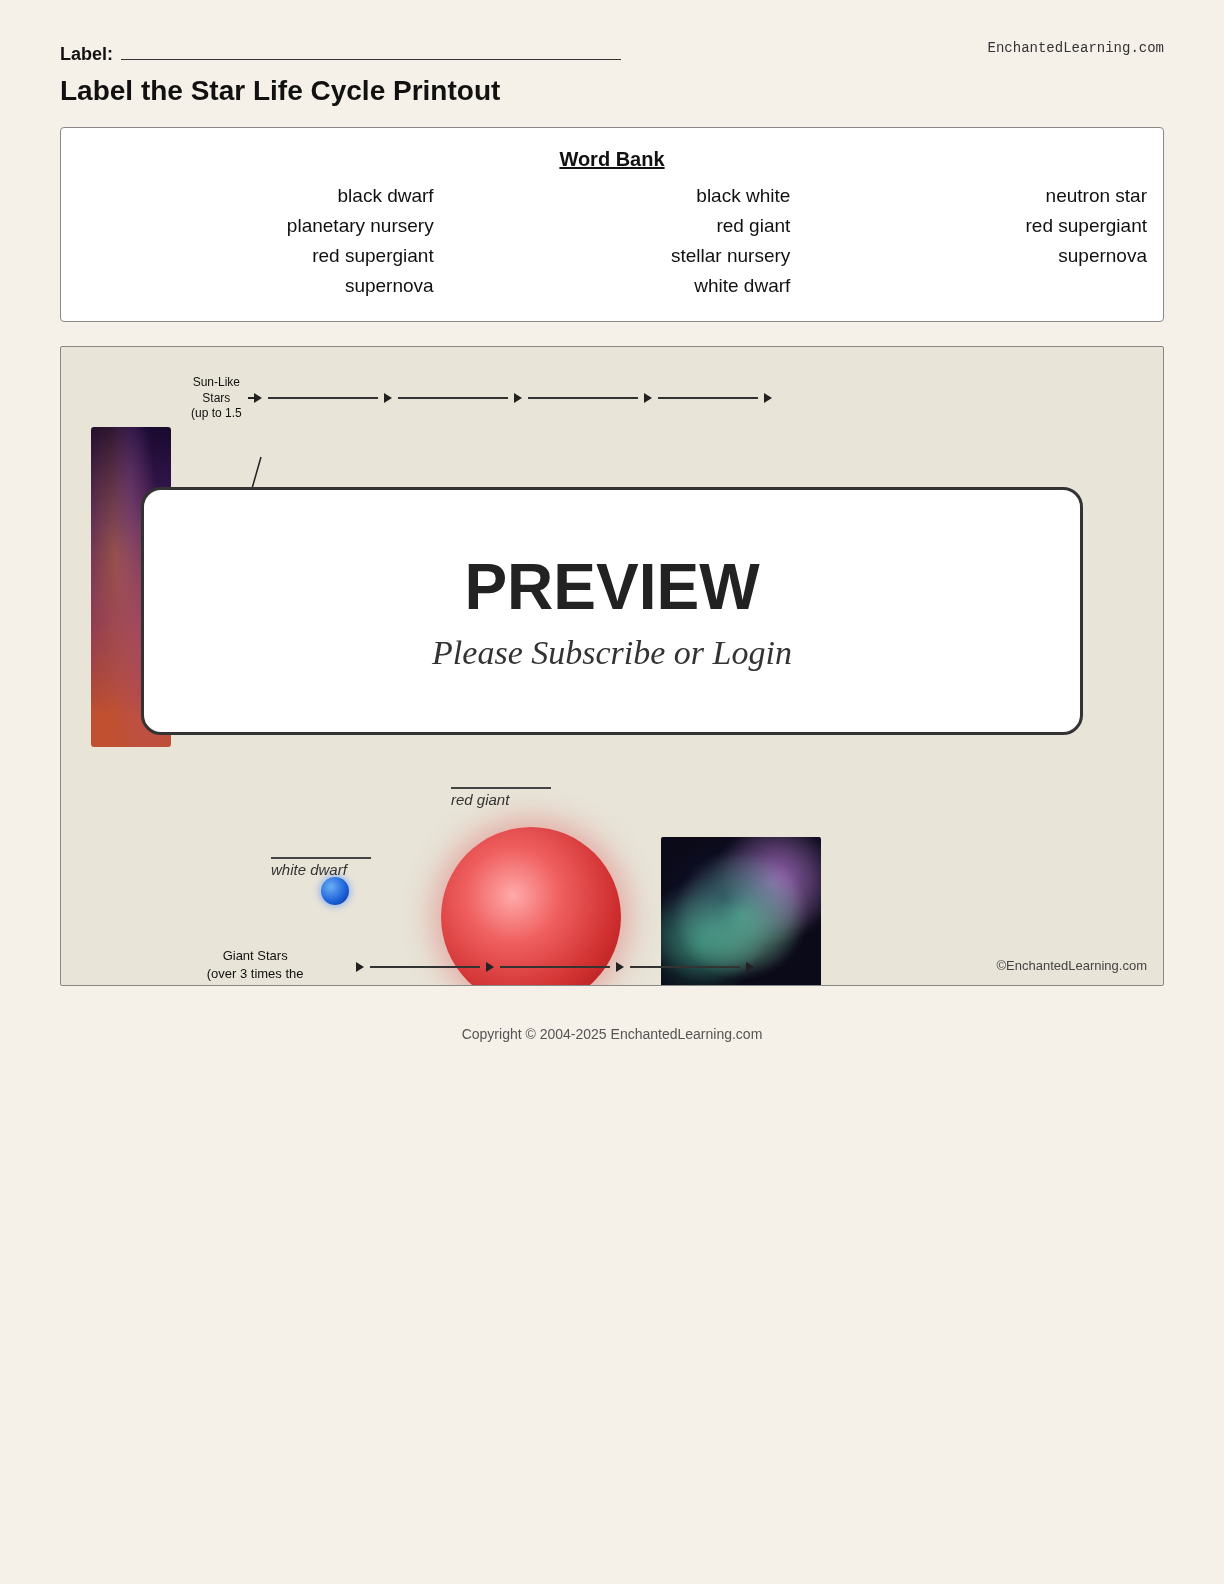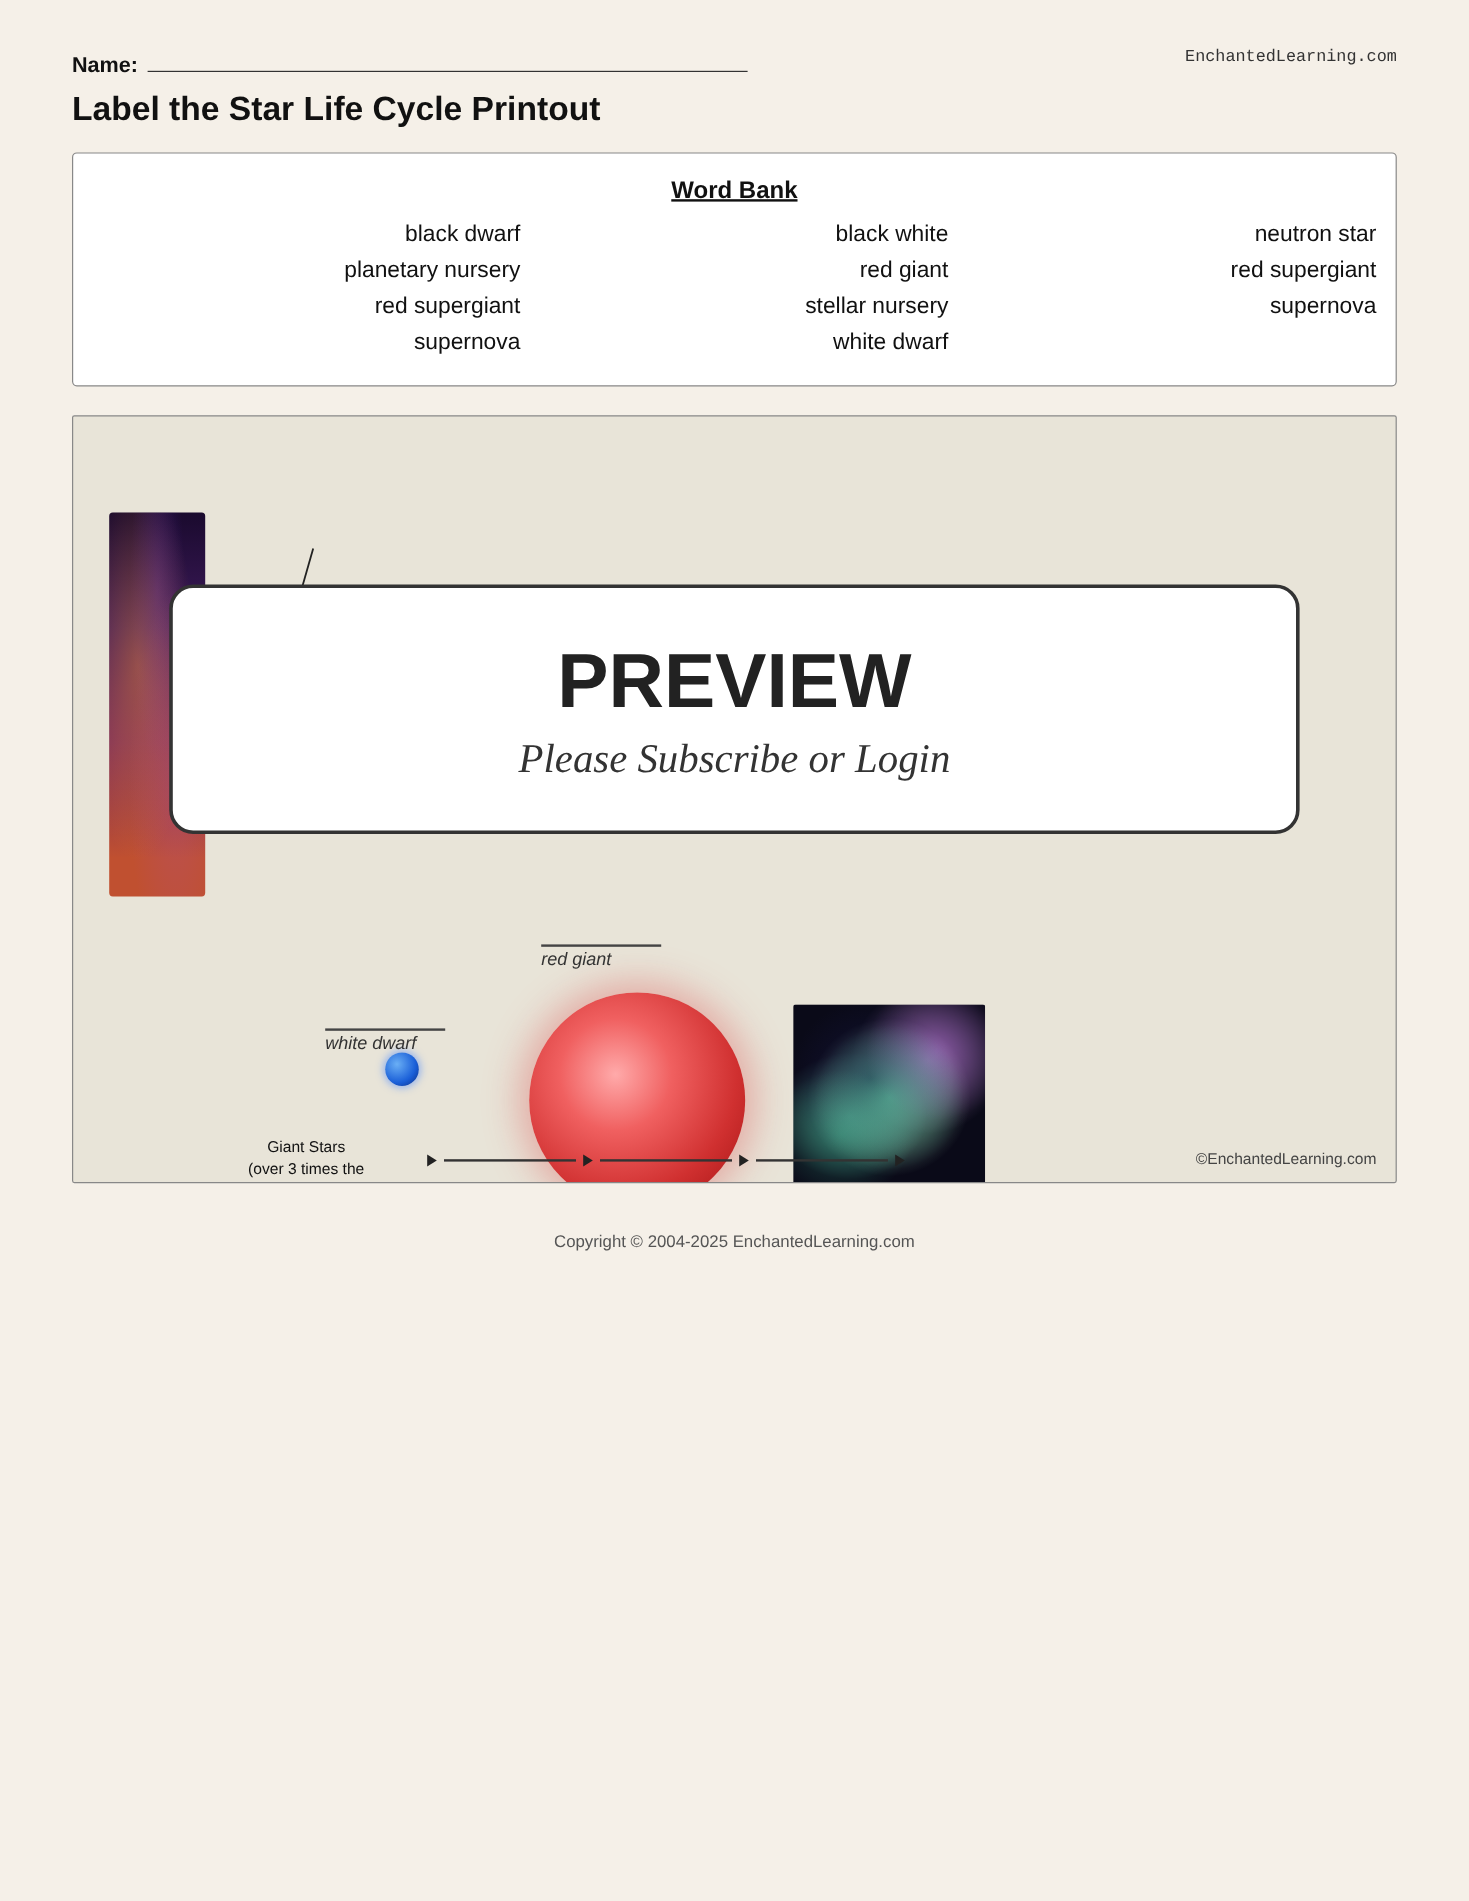--- a/index.html
+++ b/index.html
@@ -103,21 +103,21 @@
 
     
     .preview-overlay {
       position: absolute;
       top: 140px;
       left: 80px;
       right: 80px;
       background: white;
       border: 3px solid #333;
       border-radius: 20px;
-      padding: 40px;
+      padding: 60px;
       text-align: center;
       z-index: 10;
     }
     .preview-title {
       font-size: 64px;
       font-weight: bold;
       font-family: Arial, sans-serif;
       color: #222;
       margin-bottom: 10px;
     }
@@ -212,21 +212,21 @@
       font-size: 13px;
       font-family: Arial, sans-serif;
       color: #444;
     }
   </style>
 </head>
 <body>
 
 <div class="header-row">
   <div class="name-row">
-    <span class="name-label">Name:</span>
+    <span class="name-label">Label:</span>
     <div class="name-line"></div>
   </div>
   <span class="site-url">EnchantedLearning.com</span>
 </div>
 
 <h1 class="page-title">Label the Star Life Cycle Printout</h1>
 
 <div class="word-bank-box">
   <div class="word-bank-title">Word Bank</div>
   <div class="word-bank-grid">
@@ -248,20 +248,46 @@
     <span></span>
   </div>
 </div>
 
 <div class="diagram-box">
 
   <div class="stellar-nursery">
     <div class="stellar-nursery-inner"></div>
   </div>
 
+  <div style="position:absolute; top:28px; left:130px; display:flex; align-items:center; gap:6px;">
+    <div style="font-size:12px; font-family:Arial,sans-serif; line-height:1.3; text-align:center;">
+      Sun-Like<br>Stars<br>(up to 1.5
+    </div>
+
+    <div style="display:flex; align-items:center;">
+      <div style="width:6px;height:2px;background:#222;"></div>
+      <div style="width:0;height:0;border-top:5px solid transparent;border-bottom:5px solid transparent;border-left:8px solid #222;"></div>
+    </div>
+    <div style="border-bottom:2px solid #333;width:110px;height:2px;"></div>
+    <div style="display:flex;align-items:center;">
+      <div style="width:0;height:0;border-top:5px solid transparent;border-bottom:5px solid transparent;border-left:8px solid #222;"></div>
+    </div>
+    <div style="border-bottom:2px solid #333;width:110px;height:2px;"></div>
+    <div style="display:flex;align-items:center;">
+      <div style="width:0;height:0;border-top:5px solid transparent;border-bottom:5px solid transparent;border-left:8px solid #222;"></div>
+    </div>
+    <div style="border-bottom:2px solid #333;width:110px;height:2px;"></div>
+    <div style="display:flex;align-items:center;">
+      <div style="width:0;height:0;border-top:5px solid transparent;border-bottom:5px solid transparent;border-left:8px solid #222;"></div>
+    </div>
+    <div style="border-bottom:2px solid #333;width:100px;height:2px;"></div>
+    <div style="display:flex;align-items:center;">
+      <div style="width:0;height:0;border-top:5px solid transparent;border-bottom:5px solid transparent;border-left:8px solid #222;"></div>
+    </div>
+  </div>
 
   <div class="preview-overlay">
     <div class="preview-title">PREVIEW</div>
     <div class="preview-subtitle">Please Subscribe or Login</div>
   </div>
 
   <svg style="position:absolute;top:90px;left:100px;width:200px;height:200px;overflow:visible;">
     <defs>
       <marker id="arrowhead" markerWidth="8" markerHeight="6" refX="8" refY="3" orient="auto">
         <polygon points="0 0, 8 3, 0 6" fill="#222"></polygon>

